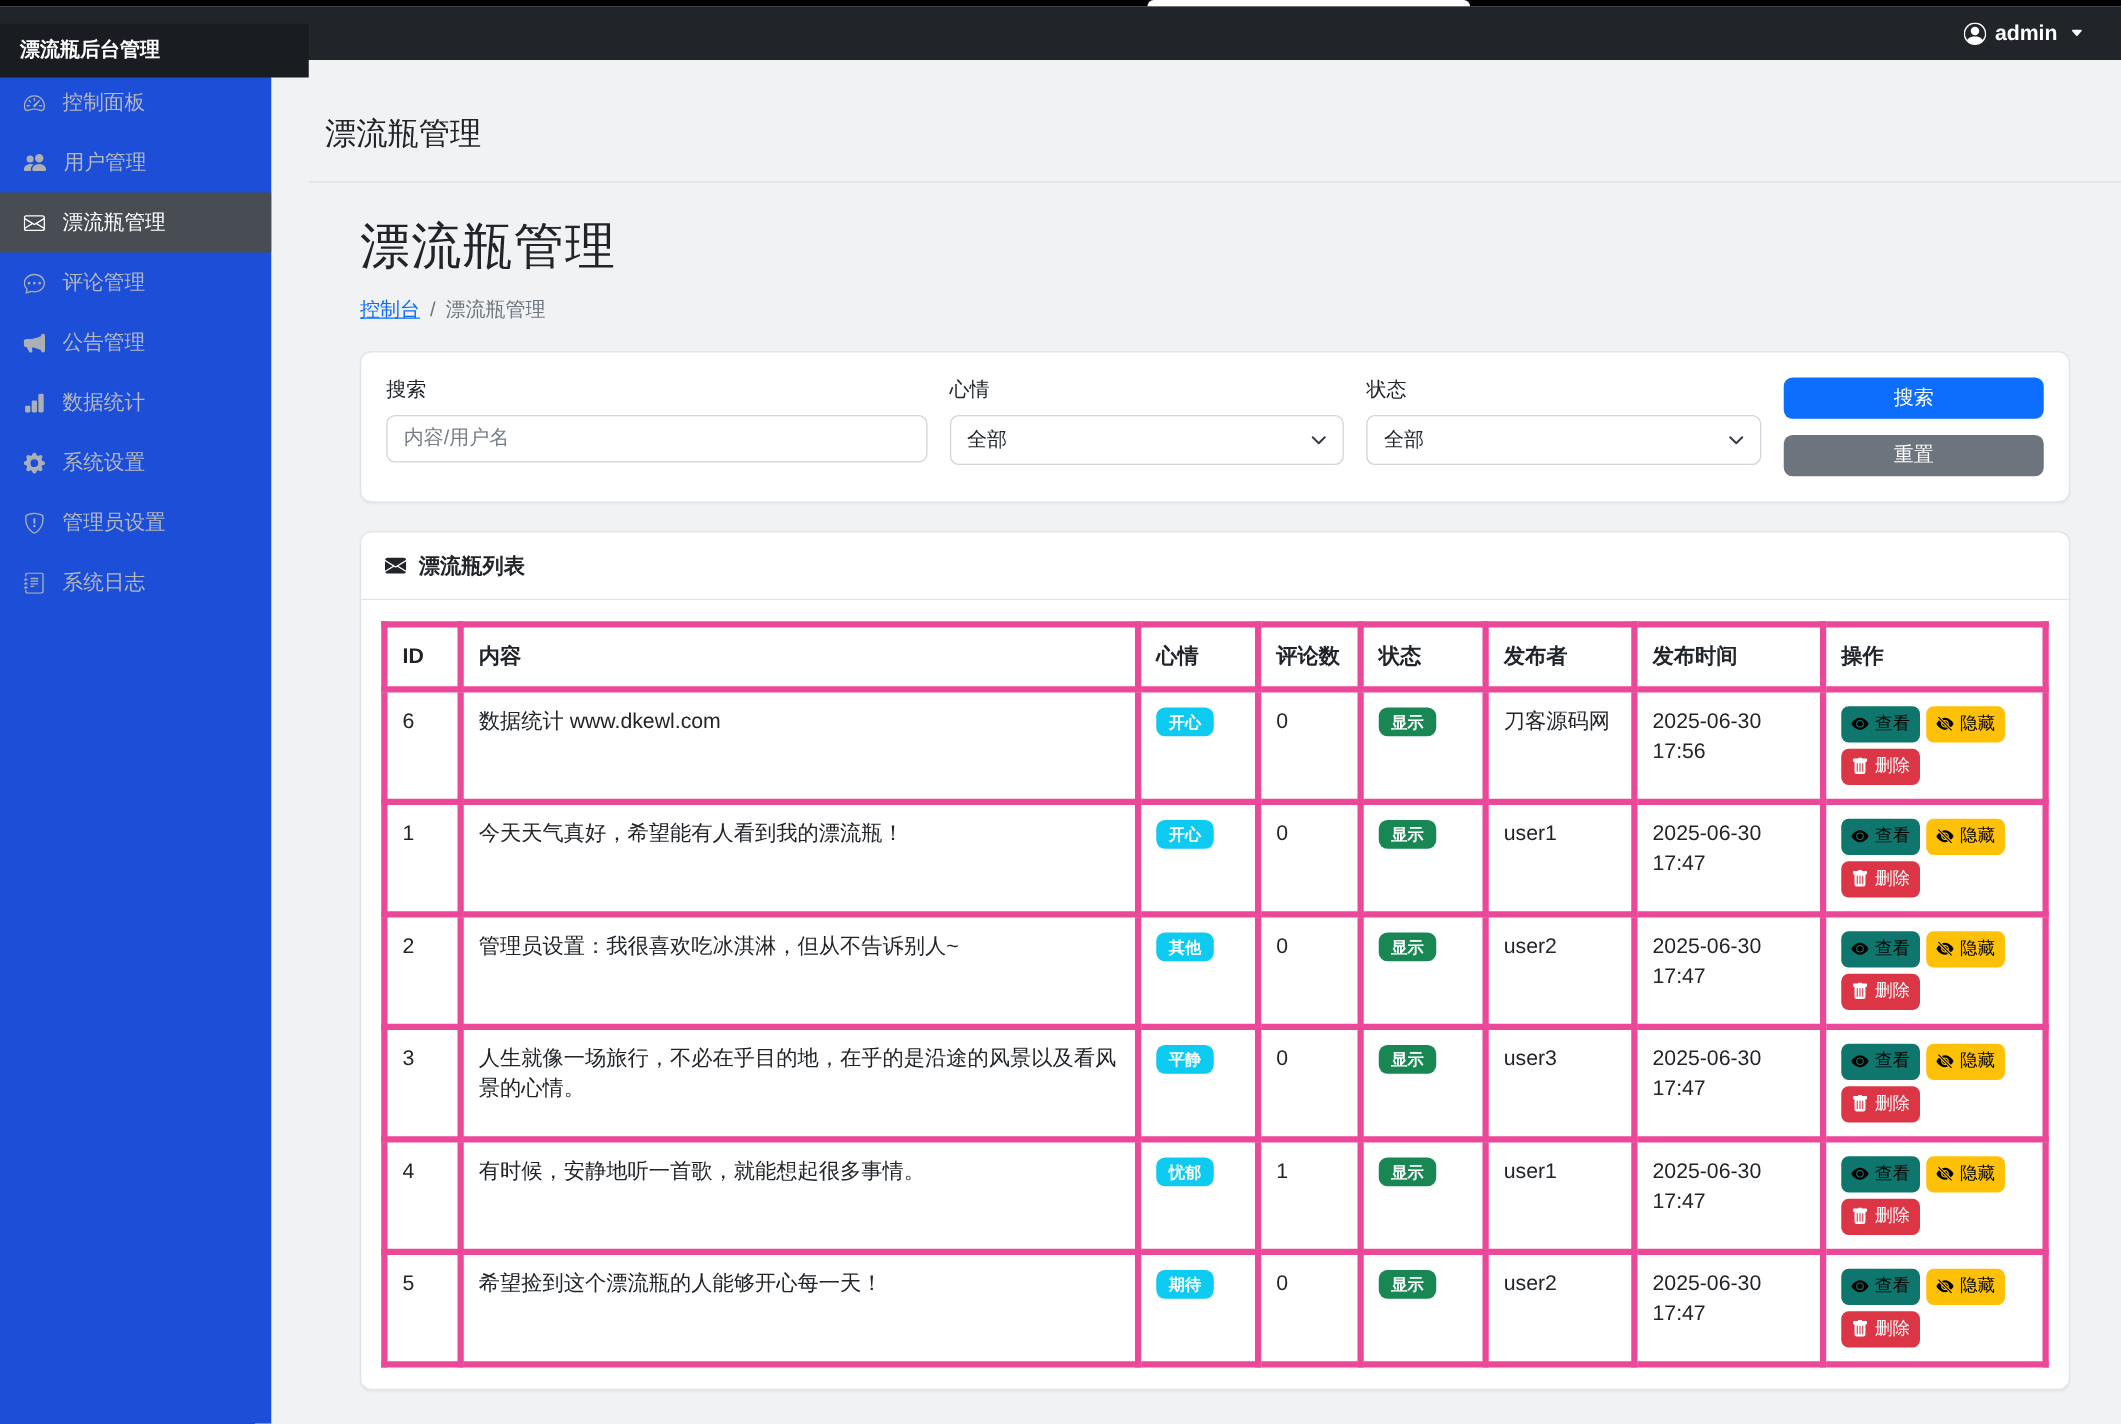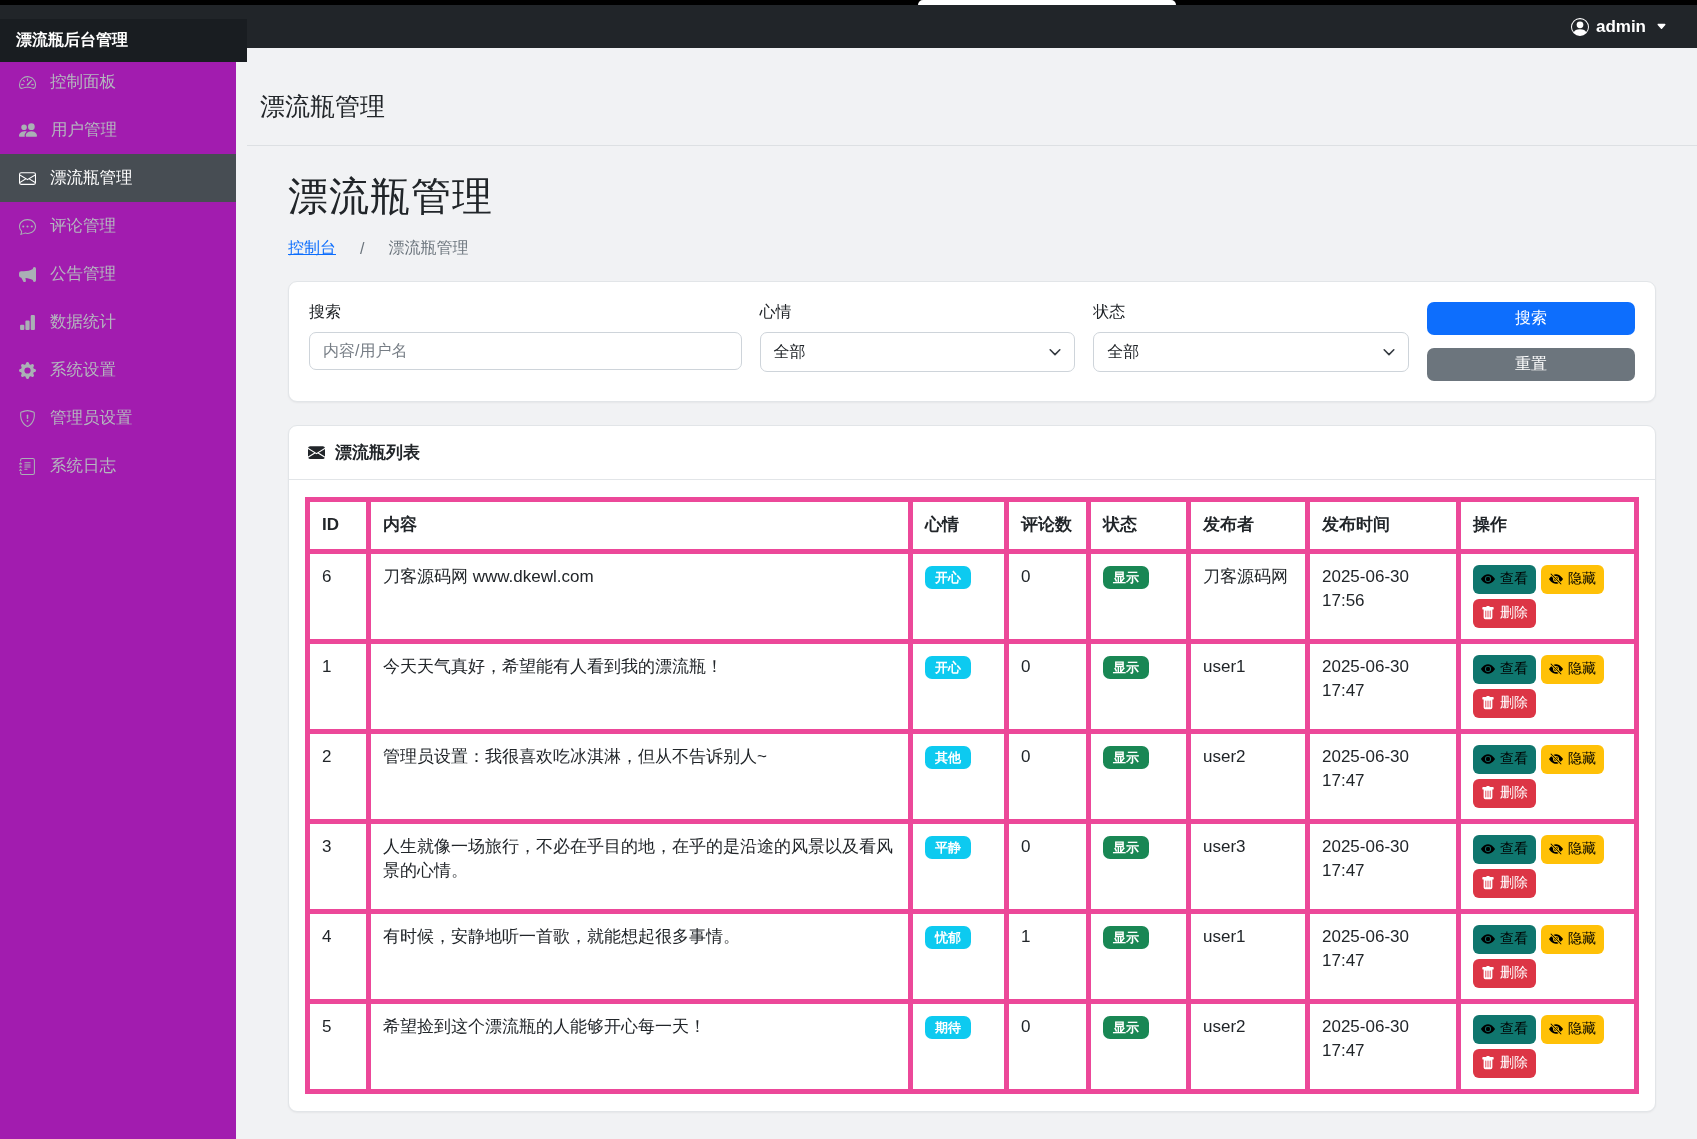--- a/index.html
+++ b/index.html
@@ -14,34 +14,34 @@
   .chrome-strip { position:absolute; top:0; left:0; width:100%; height:5px; background:#000; z-index:5; }
   .chrome-tab { position:absolute; top:0; left:918px; width:258px; height:5px; background:#fff; border-radius:7px 7px 0 0; z-index:6; }
 
   
   .navbar { position:absolute; top:5px; left:0; width:100%; height:43px; background:#212529; display:flex; align-items:center; z-index:4; }
   .brand { width:247px; height:100%; background:#191d21; color:#fff; font-size:16px; font-weight:700; display:flex; align-items:center; padding-left:16px;margin-top:28px; }
   .nav-right { margin-left:auto; display:flex; align-items:center; gap:7px; color:#fff; padding-right:30px; font-size:17px; font-weight:700; cursor:pointer; }
   .nav-right .caret { margin-left:3px; }
 
   
-  .sidebar { position:absolute; top:48px; left:0; width:236px; height:1091px; background:#a21caf; padding-top:10px; z-index:3; }
+  .sidebar { position:absolute; top:48px; left:0; width:217px; height:1091px; background:#1d4ed8; padding-top:10px; z-index:3; }
   .side-item { height:48px; display:flex; align-items:center; gap:14px; padding:0 19px; color:#b4b9be; font-size:16.5px; cursor:pointer; }
   .side-item .ico { color:#aab0b5; }
   .side-item.active { background:#474d53; color:#fff; }
   .side-item.active .ico { color:#fff; }
 
   
   .content { position:absolute; top:48px; left:247px; width:1450px; height:1091px; background:#f1f2f4; }
   .content-topbar { padding:42px 0 22px 13px; border-bottom:1px solid #dde0e3; }
   .content-topbar h2 { font-size:25px; font-weight:500; color:#212529; }
 
   .page-head { padding:23px 41px 0; }
   .page-title { font-size:40px; font-weight:500; color:#212529; letter-spacing:1px; }
-  .breadcrumb { margin-top:14px; font-size:16px; display:flex; gap:24px; align-items:center; }
+  .breadcrumb { margin-top:14px; font-size:16px; display:flex; gap:8px; align-items:center; }
   .breadcrumb a { color:#0d6efd; text-decoration:underline; cursor:pointer; }
   .breadcrumb .sep, .breadcrumb .cur { color:#6c757d; }
 
   .card { background:#fff; border:1px solid #e2e5e8; border-radius:9px; box-shadow:0 1px 2px rgba(0,0,0,.05); }
 
   
   .filter-card { margin:22px 41px 0; padding:20px; display:flex; gap:18px; align-items:flex-start; }
   .f-group { display:flex; flex-direction:column; }
   .f-search { flex:1.37; } .f-sel { flex:1; }
   .f-label { font-size:16px; color:#212529; margin-bottom:9px; }
@@ -257,21 +257,21 @@
             <th>评论数</th>
             <th>状态</th>
             <th>发布者</th>
             <th>发布时间</th>
             <th>操作</th>
           </tr>
         </thead>
         <tbody id="table-body">
   <tr>
     <td>6</td>
-    <td>刀客源码网 www.dkewl.com</td>
+    <td>数据统计 www.dkewl.com</td>
     <td><span class="badge badge-info">开心</span></td>
     <td>0</td>
     <td><span class="badge badge-success">显示</span></td>
     <td>刀客源码网</td>
     <td>2025-06-30 17:56</td>
     <td>
       <div class="actions">
         <button class="btn-sm btn-view">
           <span>
                       <svg width="14" height="14" viewBox="0 0 16 16" fill="currentColor">

